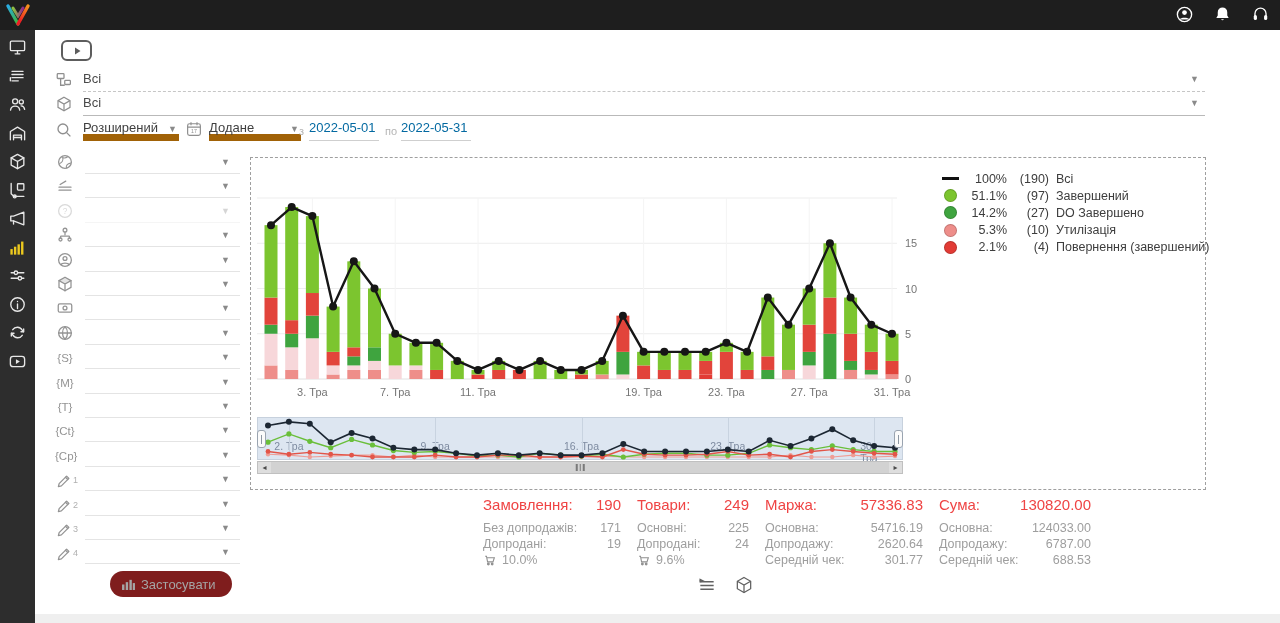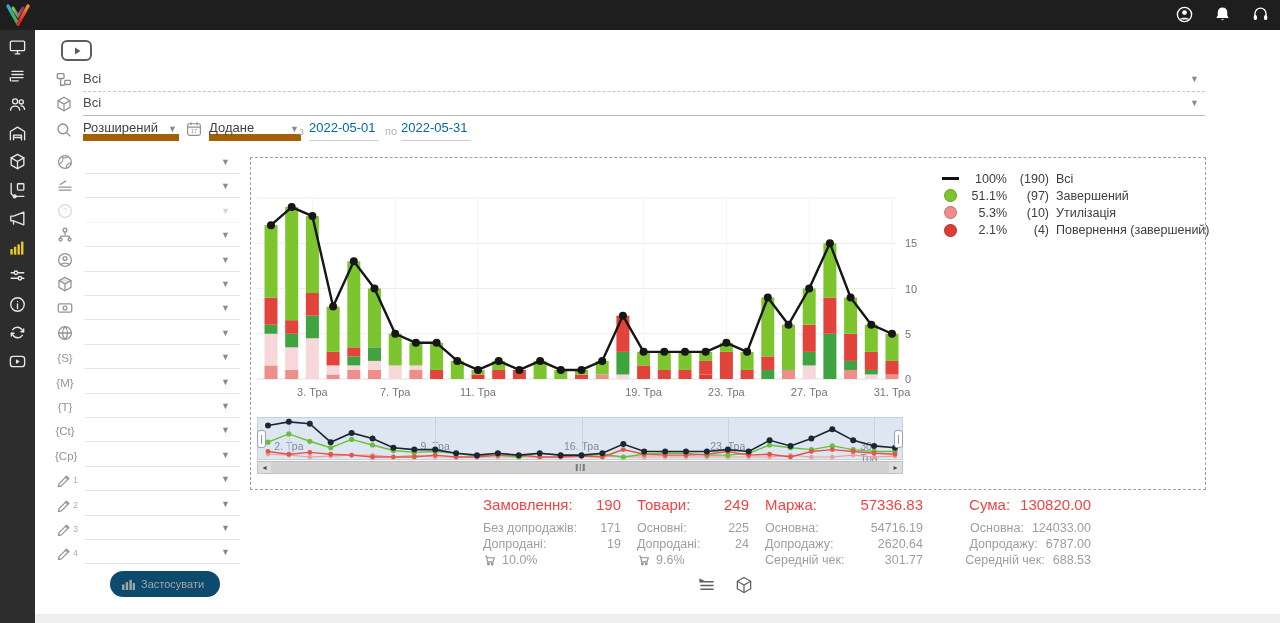--- a/index.html
+++ b/index.html
@@ -44,21 +44,21 @@
   .sf-row { position:absolute; left:0; width:240px; height:24px; }
   .sf-icon { position:absolute; left:20px; top:1px; width:20px; height:20px; color:#949494;
     font-size:11.5px; text-align:center; line-height:20px; }
   .sf-icon svg { width:18px; height:18px; }
   .sf-icon .sub { font-size:9px; color:#b0b0b0; vertical-align:sub; }
   .sf-select { position:absolute; left:50px; top:0; width:155px; height:22px;
     border-bottom:1px solid #e4e4e4; cursor:pointer; }
   .sf-select .caret { position:absolute; right:10px; top:5px; }
   .sf-row.disabled { opacity:.35; }
   #apply-btn { position:absolute; left:75px; top:541px; height:26px; padding:0 16px 0 12px;
-    border:none; border-radius:13px; background:#0c4a6e; color:#a5a5a5; font-size:11px;
+    border:none; border-radius:13px; background:#7f1d1d; color:#a5a5a5; font-size:13px;
     font-family:inherit; display:flex; align-items:center; gap:6px; cursor:pointer; }
   #apply-btn svg { width:13px; height:12px; }
   
   #chart-box { position:absolute; left:215px; top:127px; width:956px; height:333px;
     border:1px dashed #9f9f9f; }
   #main-chart { position:absolute; left:6px; top:2px; }
   #legend { position:absolute; left:688px; top:12px; font-size:12.5px; color:#3d3d3d; }
   .lg-row { display:flex; align-items:center; height:17.2px; }
   .lg-sw { width:22px; display:flex; justify-content:center; }
   .lg-dot { width:13px; height:13px; border-radius:50%; }
@@ -572,20 +572,28 @@
         <div class="lg-row">
           <span class="lg-sw">
             <span class="lg-dot" style="background:#7CC52F;box-shadow:inset 0 0 0 1px rgba(0,0,0,.18)"></span>
           </span>
           <span class="lg-pct">51.1%</span>
           <span class="lg-cnt">(97)</span>
           <span class="lg-lbl">Завершений</span>
         </div>
         <div class="lg-row">
           <span class="lg-sw">
+            <span class="lg-dot" style="background:#3FA43F;box-shadow:inset 0 0 0 1px rgba(0,0,0,.18)"></span>
+          </span>
+          <span class="lg-pct">14.2%</span>
+          <span class="lg-cnt">(27)</span>
+          <span class="lg-lbl">DO Завершено</span>
+        </div>
+        <div class="lg-row">
+          <span class="lg-sw">
             <span class="lg-dot" style="background:#EE8E8A;box-shadow:inset 0 0 0 1px rgba(0,0,0,.18)"></span>
           </span>
           <span class="lg-pct">5.3%</span>
           <span class="lg-cnt">(10)</span>
           <span class="lg-lbl">Утилізація</span>
         </div>
         <div class="lg-row">
           <span class="lg-sw">
             <span class="lg-dot" style="background:#E23B35;box-shadow:inset 0 0 0 1px rgba(0,0,0,.18)"></span>
           </span>
@@ -809,21 +817,21 @@
         </div>
         <div class="st-row">
           <span>Допродажу:</span>
           <span>2620.64</span>
         </div>
         <div class="st-row">
           <span>Середній чек:</span>
           <span>301.77</span>
         </div>
       </div>
-      <div class="st-col" style="width: 152px; align-items: flex-end;">
+      <div class="st-col" style="width: 152px;">
         <div class="st-title">
           <span>Сума:</span>
           <span>130820.00</span>
         </div>
         <div class="st-row">
           <span>Основна:</span>
           <span>124033.00</span>
         </div>
         <div class="st-row">
           <span>Допродажу:</span>

